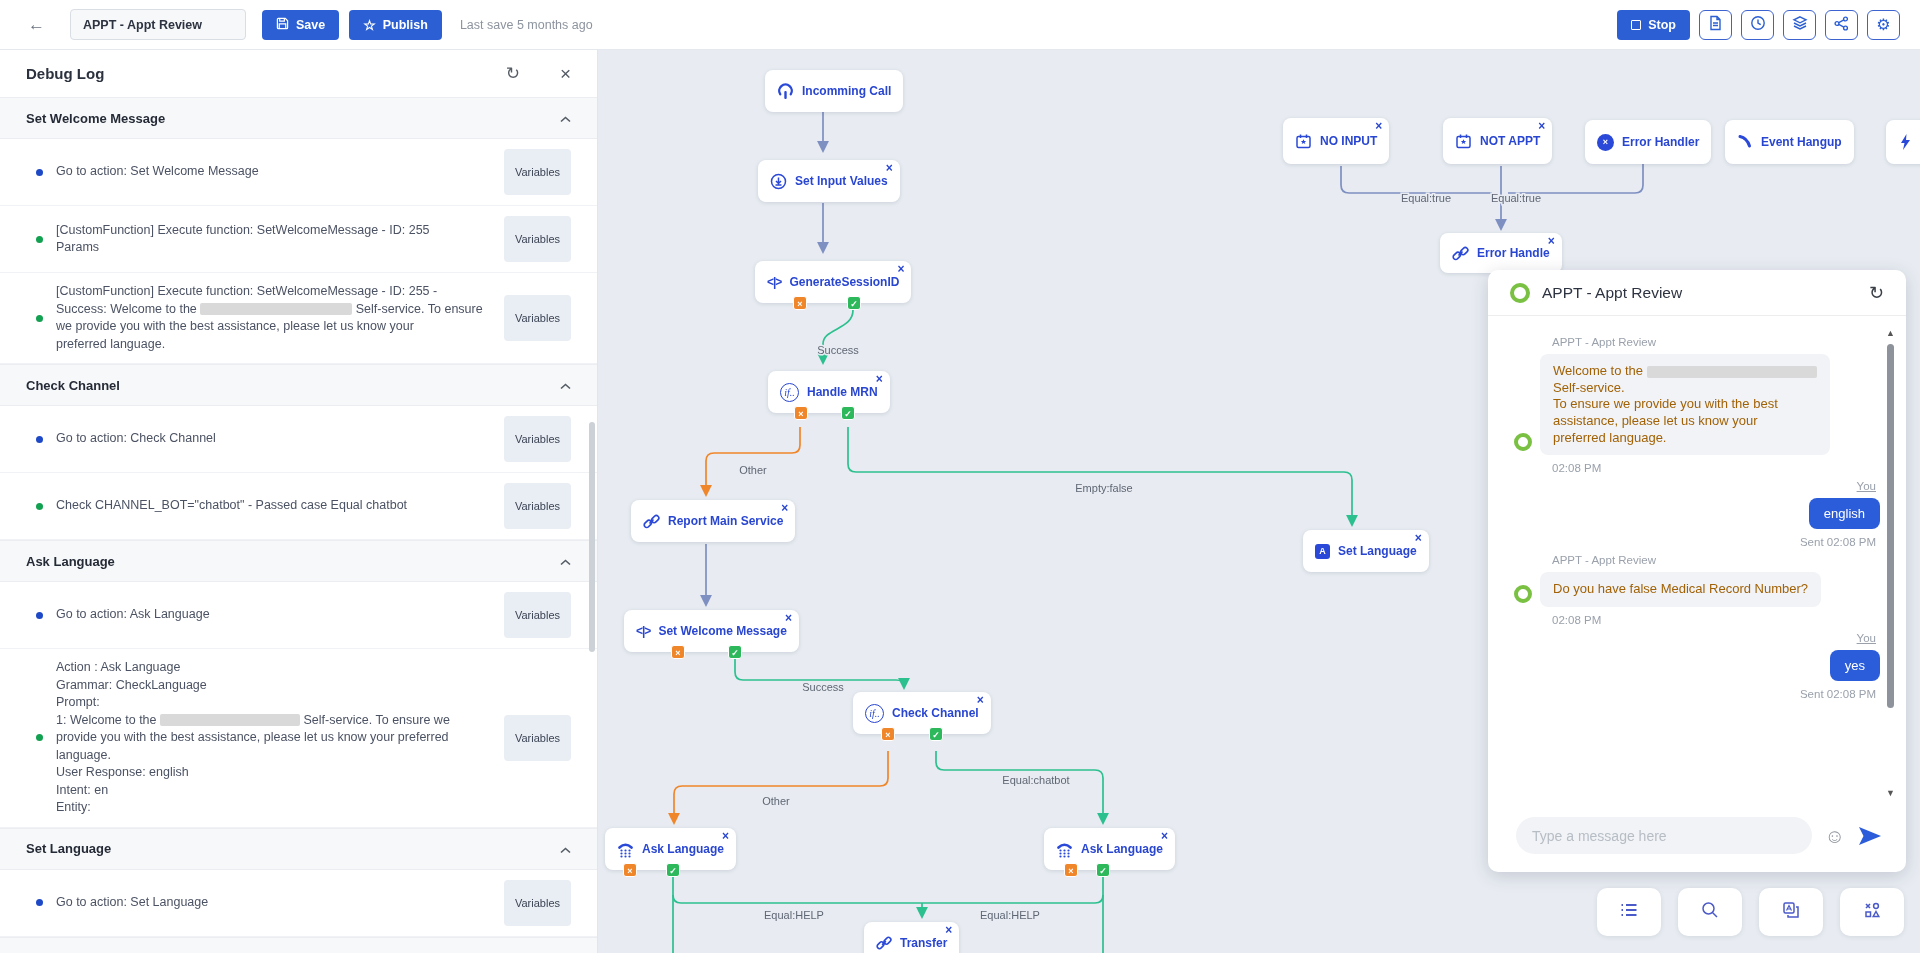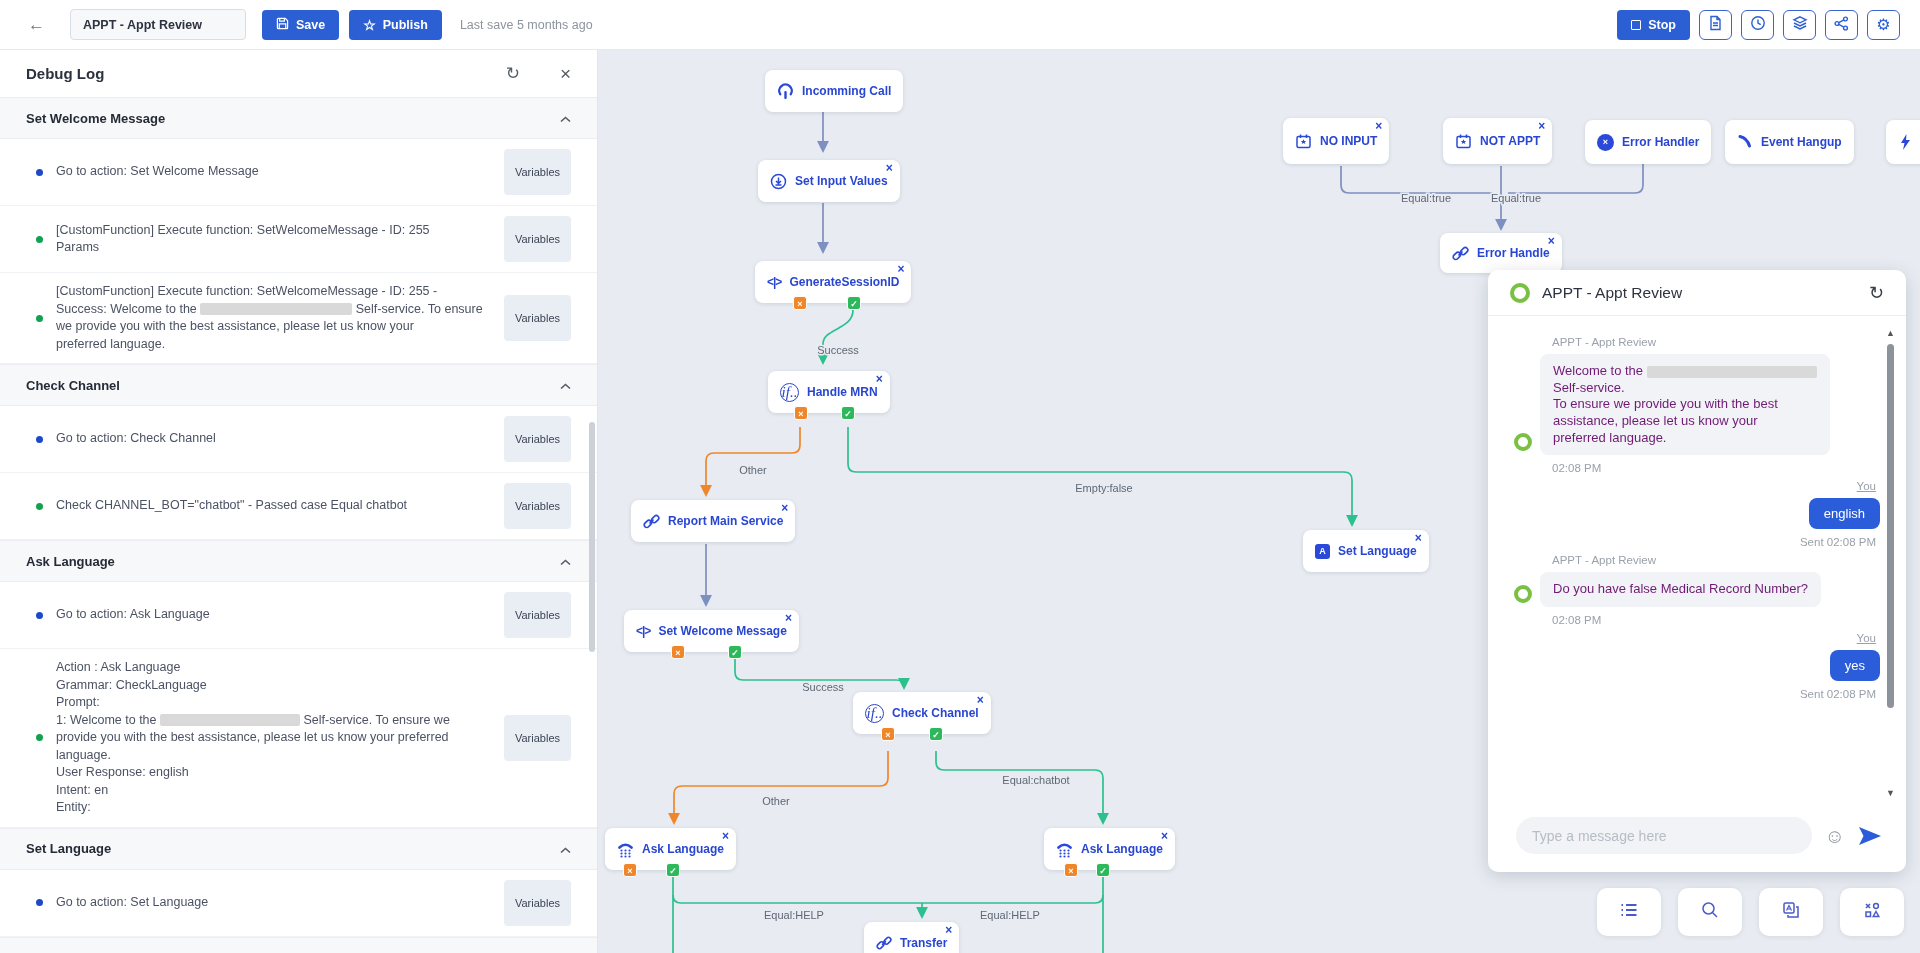--- a/index.html
+++ b/index.html
@@ -44,36 +44,36 @@
   .edge-label { font-size:11px; fill:#5f6774; text-anchor:middle; paint-order:stroke; stroke:#e8ecf2; stroke-width:3px; font-family:"Liberation Sans",sans-serif; }
   .node { position:absolute; height:42px; background:#fff; border-radius:8px; box-shadow:0 1px 4px rgba(25,39,80,.14); display:flex; align-items:center; padding:0 12px; gap:8px; cursor:pointer; }
   .nlabel { font-size:12px; font-weight:bold; color:#2946d1; white-space:nowrap; }
   .nclose { position:absolute; top:1px; right:7px; font-size:12px; font-weight:bold; color:#2946d1; cursor:pointer; line-height:14px; }
   .badge { position:absolute; bottom:-7px; width:14px; height:14px; border-radius:3px; color:#fff; font-size:9px; font-weight:bold; text-align:center; line-height:14px; border:1px solid #fff; cursor:pointer; }
   .badge-orange { background:#f0862a; }
   .badge-green { background:#2eb85c; }
   .nicon { display:flex; align-items:center; justify-content:center; flex:none; }
   .nicon svg { display:block; }
   .code-glyph { font-size:12px; font-weight:bold; color:#2946d1; letter-spacing:-1px; }
-  .if-icon { width:19px; height:19px; border:1.4px solid #2946d1; border-radius:50%; color:#2946d1; font-family:"Liberation Serif",serif; font-style:italic; font-size:15px; display:flex; align-items:center; justify-content:center; }
+  .if-icon { width:19px; height:19px; border:1.4px solid #2946d1; border-radius:50%; color:#2946d1; font-family:"Liberation Serif",serif; font-style:italic; font-size:10px; display:flex; align-items:center; justify-content:center; }
   .circle-x { width:17px; height:17px; background:#2b49d8; border-radius:50%; color:#fff; font-size:9px; font-weight:bold; display:flex; align-items:center; justify-content:center; }
   .translate-sq { width:15px; height:15px; background:#2b49d8; border-radius:3px; color:#fff; font-size:9px; font-weight:bold; display:flex; align-items:center; justify-content:center; }
 
   
   .chat-panel { position:absolute; left:1488px; top:270px; width:418px; height:602px; background:#fff; border-radius:10px; box-shadow:0 4px 18px rgba(10,20,50,.16); z-index:25; }
   .chat-header { height:46px; display:flex; align-items:center; padding:0 22px; border-bottom:1px solid #ededf0; }
   .bot-ring { width:20px; height:20px; border:4px solid #7ac143; border-radius:50%; flex:none; }
   .chat-title { font-size:15.5px; color:#2d3340; margin-left:12px; flex:1; }
   .chat-refresh { font-size:18px; color:#3a3f47; cursor:pointer; }
   .chat-body { padding:14px 26px 0 26px; }
   .msg-sender { font-size:11.5px; color:#9aa1ab; margin:6px 0 6px 38px; }
   .msg-sender-you { text-align:right; margin:6px 4px 6px 0;text-decoration:underline; }
   .bot-row { display:flex; align-items:flex-end; gap:8px; }
   .bot-row .bot-ring { width:18px; height:18px; margin-bottom:4px; }
-  .bubble-bot { background:#f1f3f6; border-radius:8px; padding:9px 13px; font-size:13px; color:#701a75; line-height:1.28; max-width:304px; }
+  .bubble-bot { background:#f1f3f6; border-radius:8px; padding:9px 13px; font-size:13px; color:#a16207; line-height:1.28; max-width:304px; }
   .bubble-user { background:#2b5cd9; border-radius:8px; padding:8px 15px; font-size:13px; color:#fff; display:inline-block; }
   .user-row { text-align:right; }
   .msg-time { font-size:11.5px; color:#9aa1ab; margin:7px 0 4px 38px; }
   .msg-time-you { text-align:right; margin:7px 4px 4px 0; }
   .chat-scrollthumb { position:absolute; right:12px; top:74px; width:7px; height:364px; background:#8d929b; border-radius:4px; }
   .chat-scroll-up { position:absolute; right:11px; top:58px; font-size:9px; color:#555; }
   .chat-scroll-down { position:absolute; right:11px; top:518px; font-size:9px; color:#555; }
   .chat-inputrow { position:absolute; left:28px; right:24px; bottom:18px; display:flex; align-items:center; gap:13px; }
   .chat-input { flex:1; height:37px; background:#f1f3f6; border:none; border-radius:19px; padding:14px 16px; font-size:14px; color:#3a3f47; font-family:"Liberation Sans",sans-serif; }
   .chat-input::placeholder { color:#b7bdc5; }

